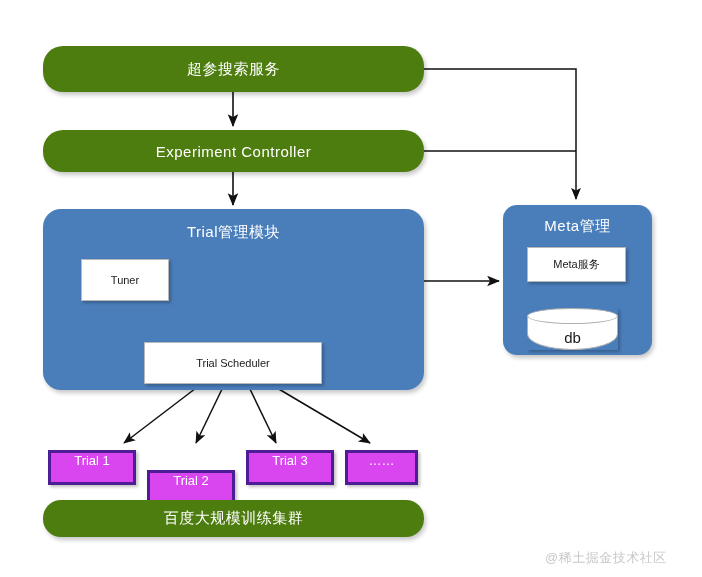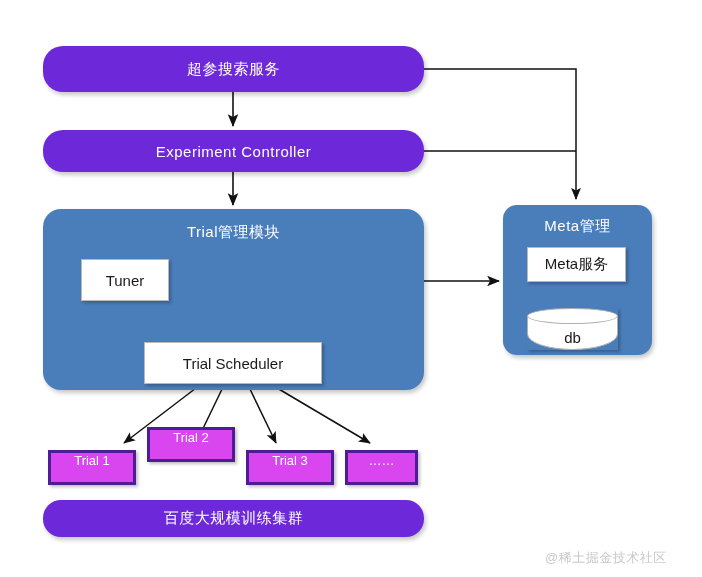--- a/index.html
+++ b/index.html
@@ -13,21 +13,21 @@
   #canvas {
     position: relative;
     width: 702px;
     height: 577px;
     background: #ffffff;
     overflow: hidden;
   }
   
   .pill {
     position: absolute;
-    background: #6d28d9;
+    background: #4d7c0f;
     border-radius: 20px;
     box-shadow: 2px 3px 4px rgba(0,0,0,0.22);
     color: #ffffff;
     display: flex;
     align-items: center;
     justify-content: center;
     box-sizing: border-box;
     font-size: 15px;
     letter-spacing: 0.5px;
   }
@@ -50,21 +50,21 @@
   
   .whitebox {
     position: absolute;
     background: #ffffff;
     border: 1px solid #b8b8b8;
     box-shadow: 2px 2px 3px rgba(0,0,0,0.25);
     display: flex;
     align-items: center;
     justify-content: center;
     color: #1a1a1a;
-    font-size: 15px;
+    font-size: 11px;
     box-sizing: border-box;
   }
   
   .trialbox {
     position: absolute;
     background: #d946ef;
     border: 3px solid #4c1d95;
     box-shadow: 2px 2px 3px rgba(0,0,0,0.25);
     display: flex;
     align-items: flex-start;
@@ -194,21 +194,21 @@
 
   <div class="cylinder" style="left:527px; top:308px; width:91px; height:42px;">
     <div class="cyl-body"></div>
     <div class="cyl-top"></div>
     <div class="cyl-label">db</div>
   </div>
 
   <div class="trialbox" style="left:48px; top:450px; width:88px; height:35px;">
     <span>Trial 1</span>
   </div>
-  <div class="trialbox" style="left:147px; top:427px; width:88px; height:35px;">
+  <div class="trialbox" style="left:147px; top:470px; width:88px; height:35px;">
     <span>Trial 2</span>
   </div>
   <div class="trialbox" style="left:246px; top:450px; width:88px; height:35px;">
     <span>Trial 3</span>
   </div>
   <div class="trialbox" style="left:345px; top:450px; width:73px; height:35px;">
     <span>……</span>
   </div>
 
   <div class="pill" style="left:43px; top:500px; width:381px; height:37px; border-radius:18px;">

